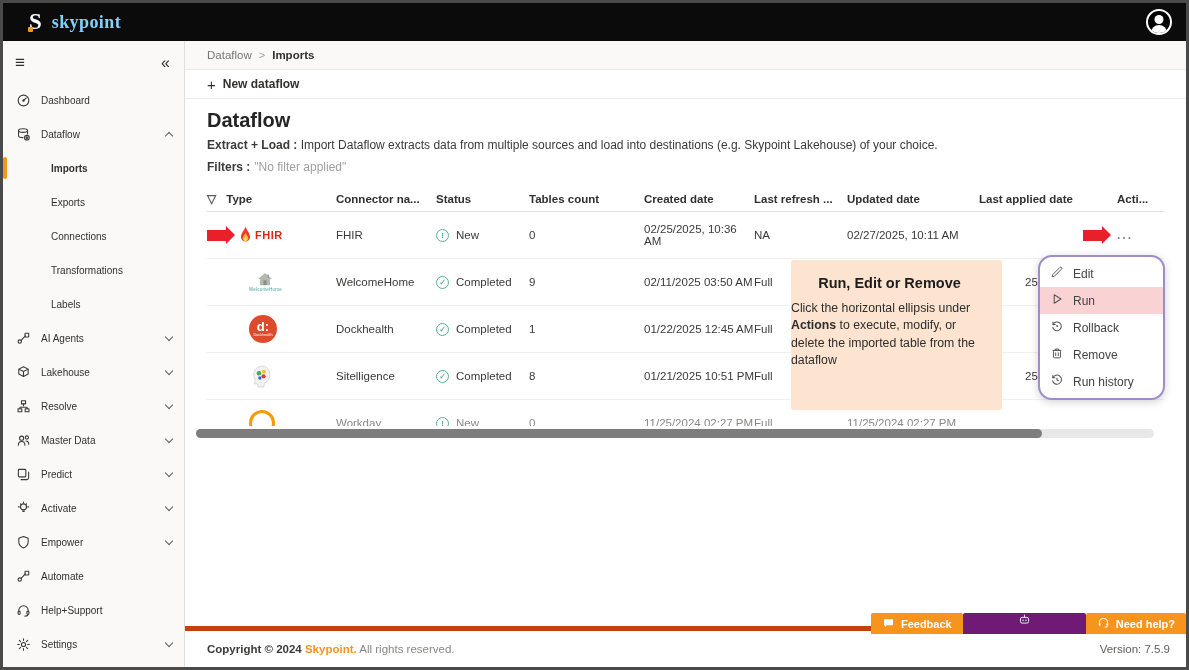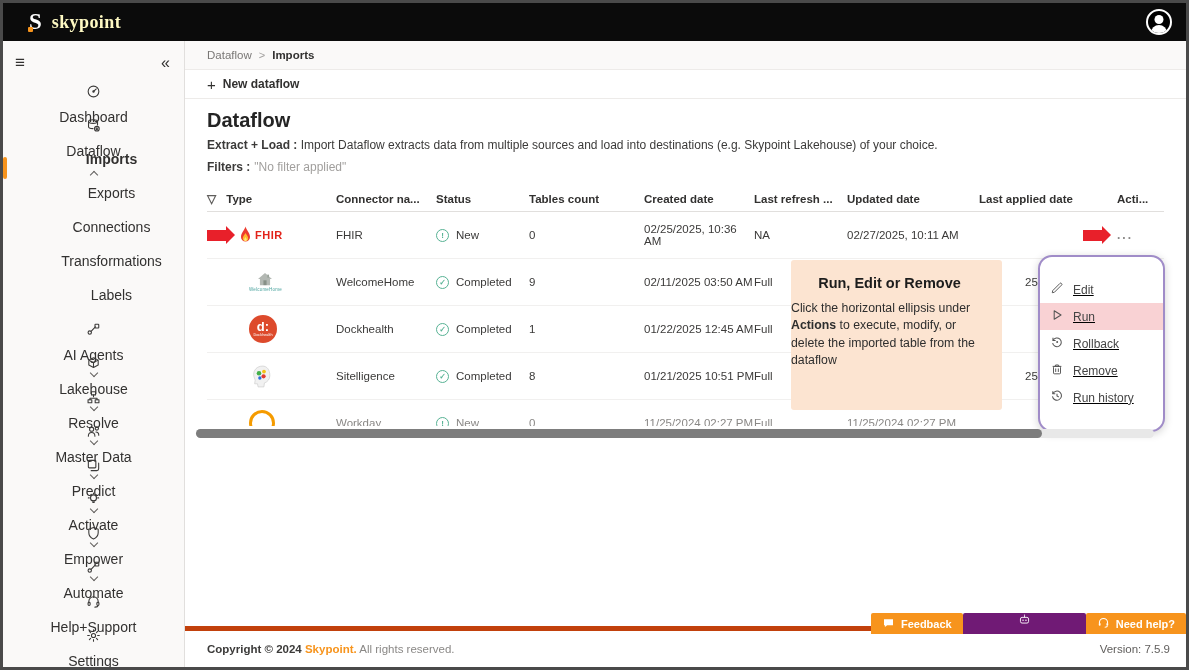--- a/index.html
+++ b/index.html
@@ -3,33 +3,33 @@
 <meta charset="utf-8">
 <style>
   * { margin:0; padding:0; box-sizing:border-box; }
   html,body { width:1189px; height:670px; font-family:"Liberation Sans", sans-serif; background:#fff; }
   .window { width:1189px; height:670px; border:3px solid #4a4a4a; box-shadow:inset 0 0 0 1px #9a9a9a; display:flex; flex-direction:column; overflow:hidden; background:#fff; }
 
   
   .topbar { height:38px; background:#0b0b0b; display:flex; align-items:center; padding:0 14px 0 26px; flex:0 0 auto; }
   .logo-s { position:relative; color:#fff; font-family:"Liberation Serif", serif; font-size:23px; font-weight:700; margin-right:10px; }
   .logo-s .dot { position:absolute; left:-1px; bottom:3px; width:5px; height:5px; background:#f7941d; border-radius:1px; }
-  .brand { color:#fef9c3; font-family:"Liberation Serif", serif; font-size:18px; font-weight:600; letter-spacing:0.4px; }
+  .brand { color:#7dd3fc; font-family:"Liberation Serif", serif; font-size:18px; font-weight:600; letter-spacing:0.4px; }
   .topbar-spacer { flex:1; }
   .avatar { width:26px; height:26px; border-radius:50%; background:#000; border:2px solid #fff; position:relative; overflow:hidden; cursor:pointer; }
   .avatar .head { position:absolute; left:50%; top:4px; transform:translateX(-50%); width:9px; height:9px; border-radius:50%; background:#fff; }
   .avatar .body { position:absolute; left:50%; top:14px; transform:translateX(-50%); width:16px; height:10px; border-radius:8px 8px 0 0; background:#fff; }
 
   
   .app { flex:1; display:flex; min-height:0; }
   .sidebar { width:182px; flex:0 0 auto; background:#faf9f8; border-right:1px solid #e1dfdd; padding-top:6px; overflow:hidden; }
   .sb-top { display:flex; align-items:center; justify-content:space-between; padding:6px 14px 10px 12px; color:#323130; }
   .sb-burger { font-size:17px; cursor:pointer; color:#323130; }
   .sb-collapse { font-size:16px; cursor:pointer; color:#323130; }
-  .sb-item { display:flex; align-items:center; gap:10px; height:34px; padding:0 12px; font-size:14px; color:#323130; cursor:pointer; position:relative;flex-direction:column; }
+  .sb-item { display:flex; align-items:center; gap:10px; height:34px; padding:0 12px; font-size:10px; color:#323130; cursor:pointer; position:relative; }
   .sb-item .ic { width:16px; height:16px; flex:0 0 auto; display:flex; align-items:center; justify-content:center; }
   .sb-item .lbl { flex:1; white-space:nowrap; }
   .sb-sub { padding-left:48px; }
   .sb-active { font-weight:700; }
   .sb-active::before { content:""; position:absolute; left:0; top:6px; bottom:6px; width:4px; background:#f7941d; border-radius:2px; }
   .chev { width:6px; height:6px; border-right:1.4px solid #605e5c; border-bottom:1.4px solid #605e5c; flex:0 0 auto; }
   .chev-down { transform:rotate(45deg); margin-top:-3px; }
   .chev-up { transform:rotate(-135deg); margin-top:3px; }
   .sb-item svg { stroke:#3b3a39; fill:none; stroke-width:1.15; stroke-linecap:round; stroke-linejoin:round; }
 
@@ -76,21 +76,21 @@
   .wd-circ { width:26px; height:26px; border-radius:50%; border:3px solid #f59b00; background:#fff; }
   .frag { display:inline-block; margin-left:46px; }
   .cell-actions { position:relative; display:flex; align-items:center; justify-content:flex-start; }
   .cell-actions .red-arrow { position:absolute; left:-34px; }
   .dots { color:#8a8886; font-weight:700; letter-spacing:2px; font-size:12px; cursor:pointer; }
 
   
   .callout { position:absolute; left:606px; top:219px; width:211px; height:150px; background:#fce4d1; border-radius:3px; padding:15px 14px 0 0; z-index:5; }
   .callout h3 { font-size:14.5px; color:#1d1d1d; text-align:center; margin-bottom:9px; font-weight:700; }
   .callout p { font-size:12.3px; line-height:1.42; color:#2e2e2e; }
-  .ctxmenu { position:absolute; left:853px; top:214px; width:127px; background:#fff; border:2px solid #a08cc8; border-radius:14px; padding:19px 0; z-index:6; box-shadow:0 2px 8px rgba(0,0,0,0.18);text-decoration:underline; }
+  .ctxmenu { position:absolute; left:853px; top:214px; width:127px; background:#fff; border:2px solid #a08cc8; border-radius:14px; padding:3px 0; z-index:6; box-shadow:0 2px 8px rgba(0,0,0,0.18); }
   .mi { height:27px; display:flex; align-items:center; gap:9px; padding:0 10px; font-size:12px; color:#444; cursor:pointer; }
   .mi svg { flex:0 0 auto; }
   .mi-hl { background:#f9d2d4; }
 
   .hscroll { position:absolute; left:11px; top:388px; width:958px; height:9px; background:#e8e8e8; border-radius:5px; z-index:7; cursor:pointer; }
   .hscroll .thumb { width:846px; height:9px; background:#7d7d7d; border-radius:5px; cursor:grab; }
 
   
   .fab-row { position:absolute; right:0; bottom:33px; display:flex; gap:0; z-index:8;margin-top:44px; }
   .fab { height:21px; display:flex; align-items:center; gap:6px; padding:0 11px; font-size:11px; font-weight:700; color:#fff; cursor:pointer; border-radius:2px 2px 0 0; }

